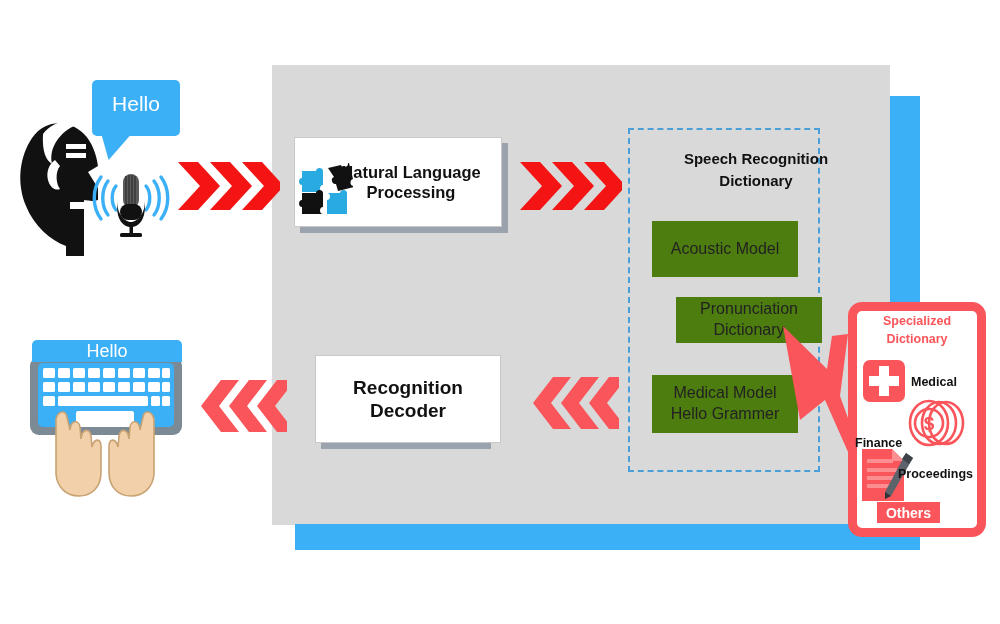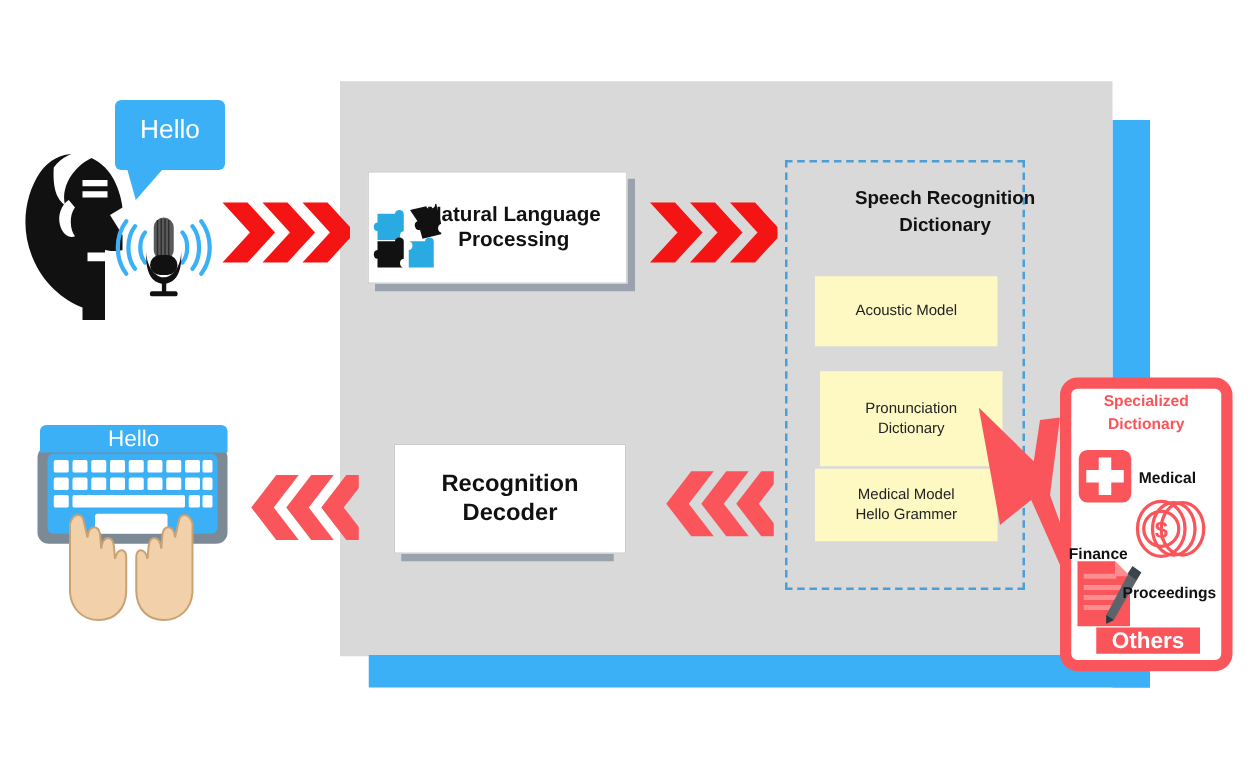--- a/index.html
+++ b/index.html
@@ -21,24 +21,24 @@
   #nlp-box{left:294px;top:137px;width:208px;height:90px;font-size:16.5px;padding-left:26px;}
   #nlp-shadow{left:300px;top:143px;width:208px;height:90px;}
   #decoder-box{left:315px;top:355px;width:186px;height:88px;font-size:19px;}
   #decoder-shadow{left:321px;top:361px;width:170px;height:88px;}
 
   
   #dict-group{left:628px;top:128px;width:192px;height:344px;
               border:2.5px dashed #4a9fd8;box-sizing:border-box;}
   #dict-title{left:668px;top:148px;width:176px;text-align:center;
               font-size:15px;font-weight:bold;color:#111;line-height:1.45;}
-  .dict-item{background:#fef9c3;box-sizing:border-box;display:flex;align-items:center;
-             justify-content:center;text-align:center;font-size:12px;color:#222;line-height:1.3;}
+  .dict-item{background:#4d7c0f;box-sizing:border-box;display:flex;align-items:center;
+             justify-content:center;text-align:center;font-size:16px;color:#222;line-height:1.3;}
   #dict-item-0{left:652px;top:221px;width:146px;height:56px;}
-  #dict-item-1{left:656px;top:297px;width:146px;height:76px;}
+  #dict-item-1{left:676px;top:297px;width:146px;height:46px;}
   #dict-item-2{left:652px;top:375px;width:146px;height:58px;}
   #arrows-fwd-1{left:176px;top:158px;}
   #arrows-fwd-2{left:518px;top:158px;}
   #arrows-back-1{left:191px;top:378px;}
   #arrows-back-2{left:523px;top:375px;}
 
   
   #speaker-group{left:0px;top:60px;width:200px;height:200px;}
   #bubble{left:92px;top:80px;width:88px;height:56px;background:#3bb0f7;border-radius:5px;}
   #bubble-text{left:92px;top:92px;width:88px;text-align:center;color:#fff;font-size:21px;}
@@ -54,23 +54,23 @@
 
   
   #spec-card{left:848px;top:302px;width:138px;height:235px;
              background:#fff;border:9px solid #f9555a;border-radius:14px;box-sizing:border-box;}
   #spec-title{left:856px;top:313px;width:122px;text-align:center;color:#f9555a;
               font-weight:bold;font-size:12.5px;line-height:1.4;}
   .spec-label{color:#111;font-weight:bold;font-size:12.5px;position:absolute;}
   #lbl-medical{left:911px;top:375px;}
   #lbl-finance{left:855px;top:436px;}
   #lbl-proceedings{left:898px;top:467px;}
-  #others-btn{left:877px;top:502px;width:83px;height:21px;background:#f9555a;
+  #others-btn{left:877px;top:502px;width:63px;height:21px;background:#f9555a;
               display:flex;align-items:center;justify-content:center;
-              color:#fff;font-weight:bold;font-size:18px;}
+              color:#fff;font-weight:bold;font-size:14px;}
   #medical-icon{left:863px;top:360px;width:42px;height:42px;background:#f9555a;border-radius:7px;}
   #cross-v{left:879px;top:366px;width:10px;height:30px;background:#fff;}
   #cross-h{left:869px;top:376px;width:30px;height:10px;background:#fff;}
 
   
   #spec-pointer{left:770px;top:300px;width:100px;height:170px;}
   .icon-svg{display:block;}
 </style>
 </head>
 <body>

